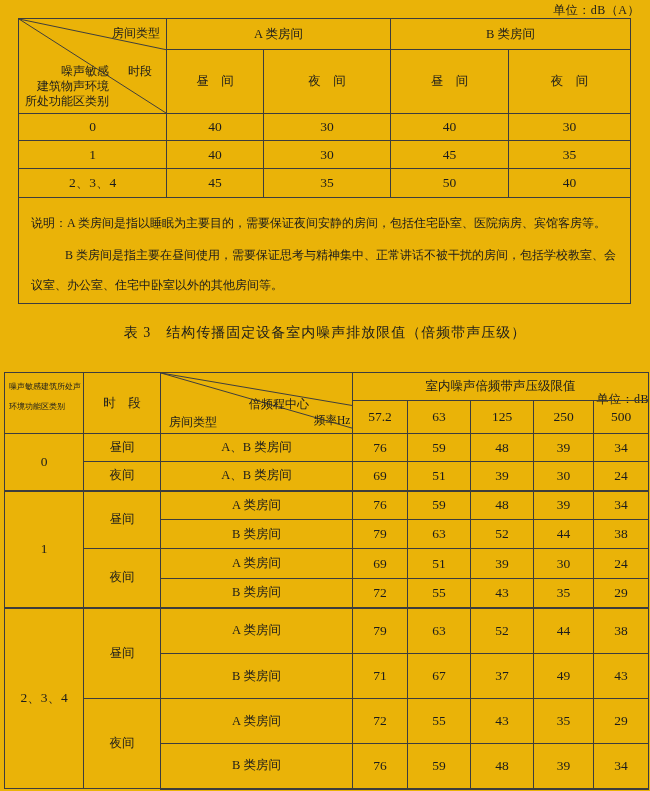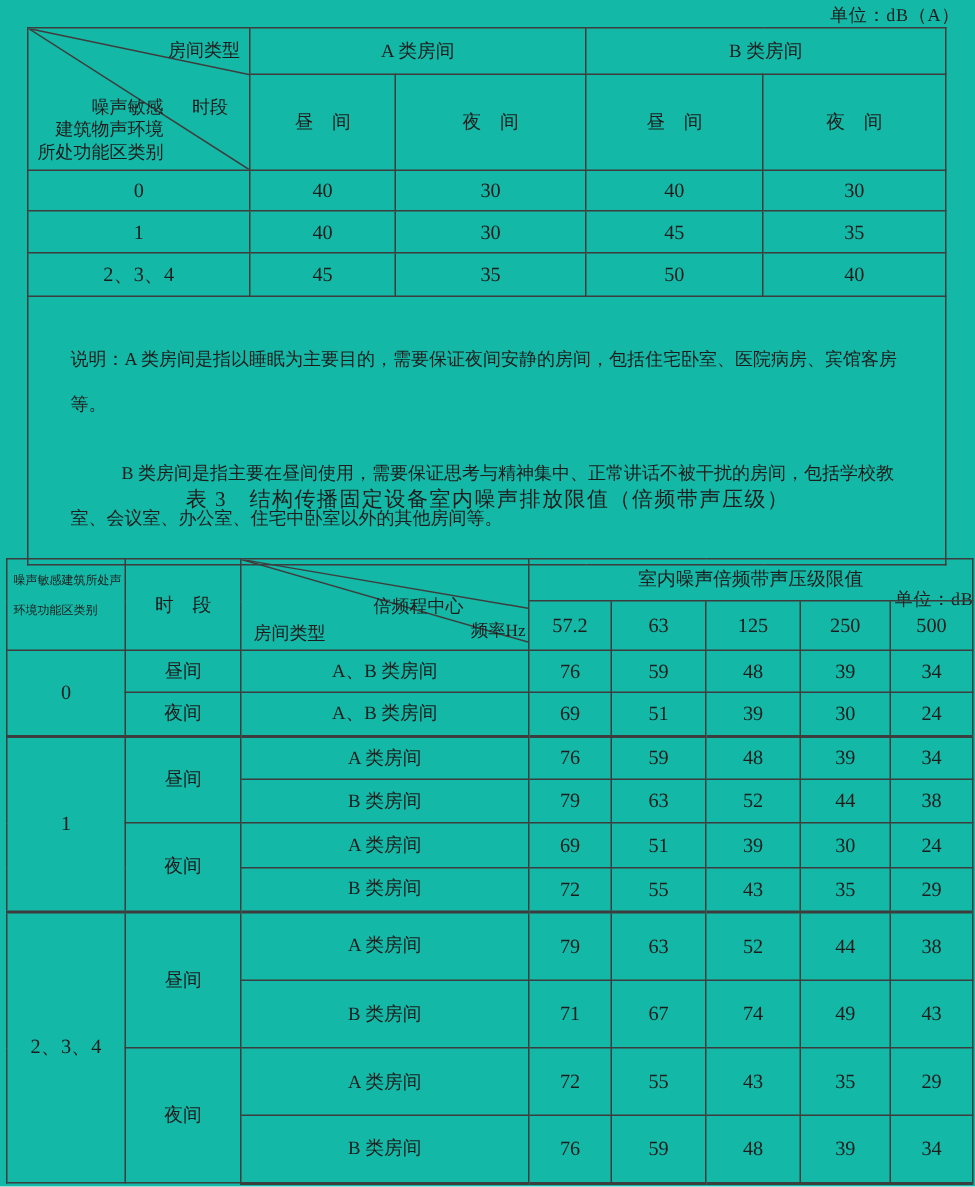--- a/index.html
+++ b/index.html
@@ -1,17 +1,17 @@
 <!DOCTYPE html>
 <html><head>
 <meta charset="utf-8">
 <style>
   html,body{margin:0;padding:0;background:#ffffff;}
   body{width:650px;height:791px;font-family:"Liberation Serif","DejaVu Serif",serif;color:#1c1c1c;}
-  .page{position:relative;width:650px;height:791px;background:#14b8a6;overflow:hidden;}
+  .page{position:relative;width:650px;height:791px;background:#eab308;overflow:hidden;}
 
   .unit{position:absolute;font-size:12px;letter-spacing:.5px;}
   #unit1{top:2px;right:10px;}
   #unit2{top:354px;right:1px;margin-top:37px;}
 
   .t3title{position:absolute;top:324px;left:0;right:0;text-align:center;
            font-size:14px;font-weight:normal;letter-spacing:1px;}
 
   table{border-collapse:collapse;table-layout:fixed;}
   td{border:1px solid #3d3d3d;text-align:center;vertical-align:middle;
@@ -23,21 +23,21 @@
   #t1 .corner{position:relative;padding:0;}
   #t1 .corner .svgbox{position:absolute;inset:0;}
   #t1 .corner svg{display:block;width:100%;height:100%;}
   .diag-label{position:absolute;font-size:12px;white-space:nowrap;}
   #t1-roomtype{top:6px;right:6px;}
   #t1-period{top:44px;right:14px;}
   #t1-cat{top:45px;left:6px;text-align:right;line-height:15px;font-size:12px;}
   #t1-cat span{display:block;}
 
   .note{padding:10px 8px 0 12px;text-align:left;vertical-align:top;font-size:12px;}
-  .note p{margin:16px;line-height:30px;}
+  .note p{margin:0;line-height:30px;}
   .note p.p2{margin-top:2px;text-indent:34px;}
 
   
   #t3{position:absolute;left:4px;top:372px;width:644px;}
   #t3 td.small{vertical-align:top;text-align:left;padding:4px 0 0 4px;}
   #t3 td.small span{display:block;font-size:8px;line-height:20px;
                     letter-spacing:0;white-space:nowrap;}
   #t3 .corner{position:relative;padding:0;text-align:center;}
   #t3 .corner .svgbox{position:absolute;inset:0;}
   #t3 .corner svg{display:block;width:100%;height:100%;}
@@ -224,21 +224,21 @@
       <td class="num">79</td>
       <td class="num">63</td>
       <td class="num">52</td>
       <td class="num">44</td>
       <td class="num">38</td>
     </tr>
     <tr style="height:45px">
       <td>B 类房间</td>
       <td class="num">71</td>
       <td class="num">67</td>
-      <td class="num">74</td>
+      <td class="num">37</td>
       <td class="num">49</td>
       <td class="num">43</td>
     </tr>
     <tr style="height:45px">
       <td rowspan="2">夜间</td>
       <td>A 类房间</td>
       <td class="num">72</td>
       <td class="num">55</td>
       <td class="num">43</td>
       <td class="num">35</td>

